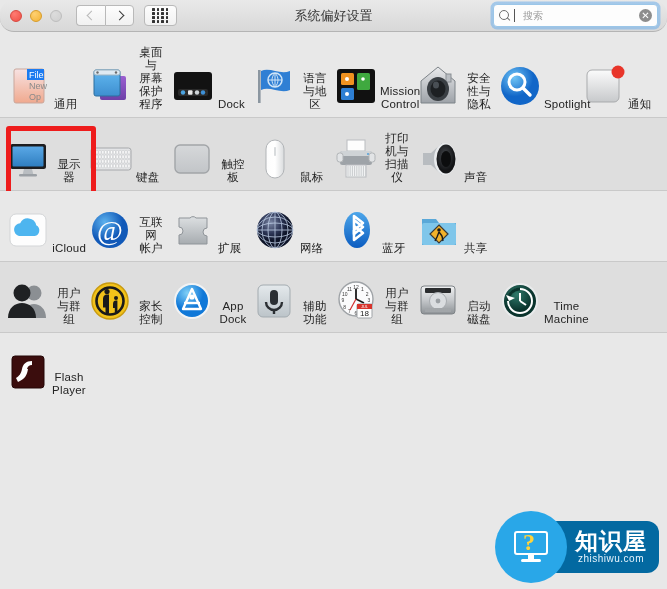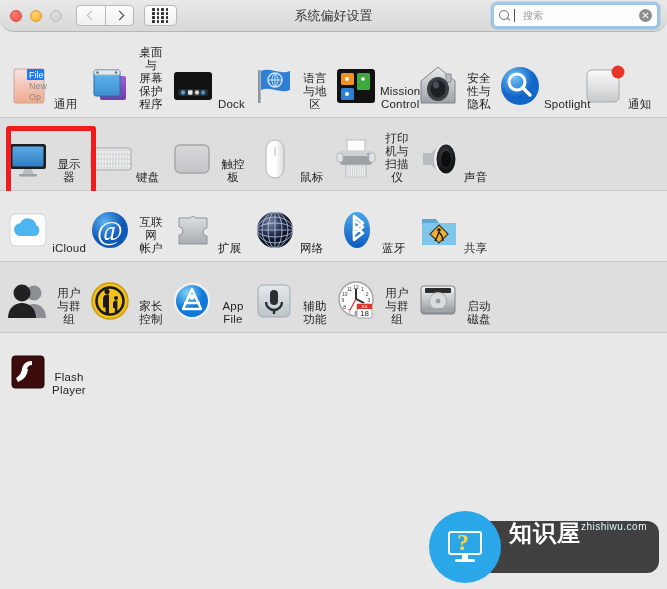--- a/index.html
+++ b/index.html
@@ -104,23 +104,23 @@
   .watermark {
     position: absolute; right: 8px; bottom: 6px;
     display: flex; align-items: center;
   }
   .wm-circle {
     width: 72px; height: 72px; border-radius: 50%;
     background: #29a7e8; display: flex; align-items: center; justify-content: center;
     position: relative; z-index: 2;
   }
   .wm-pill {
-    height: 52px; background: #404040; border-radius: 0 12px 12px 0;
+    height: 52px; background: #0369a1; border-radius: 0 12px 12px 0;
     margin-left: -36px; padding: 0 12px 0 44px;
-    display: flex; justify-content: center;
+    display: flex; flex-direction: column; justify-content: center;
     z-index: 1;
   }
   .wm-cn { font-size: 23px; font-weight: bold; color: #fff; line-height: 24px; letter-spacing: 1px; }
   .wm-en { font-size: 10px; color: #e6f4fd; line-height: 12px; letter-spacing: .5px; text-align: center; }
   .wm-mon { position: relative; width: 34px; height: 32px; }
   .wm-mon .scr { position:absolute; left:0; top:0; width:34px; height:24px; border:2.6px solid #fff; border-radius:3px;}
   .wm-mon .stand { position:absolute; left:14px; top:24px; width:6px; height:5px; background:#fff;}
   .wm-mon .base { position:absolute; left:7px; top:28px; width:20px; height:2.8px; background:#fff; border-radius:2px;}
   .wm-q { position:absolute; left:9px; top:-2px; font-size:24px; font-weight:bold; color:#ffd33a; font-family:"Liberation Serif", serif;}
 </style>
@@ -589,21 +589,21 @@
                   <stop offset="1" stop-color="#1078d8"></stop>
                 </radialGradient>
               </defs>
       <circle cx="24" cy="24" r="18" fill="#f2f3f4"></circle>
       <circle cx="24" cy="24" r="16" fill="url(#as)"></circle>
       <path d="M24 12 L33 32 H15 Z" fill="none" stroke="#fff" stroke-width="2.4" stroke-linejoin="round"></path>
       <line x1="16" y1="26" x2="32" y2="26" stroke="#fff" stroke-width="2.4"></line>
       <circle cx="24" cy="20" r="2.6" fill="#fff"></circle>
             </svg>
           </div>
-          <div class="label">App File</div>
+          <div class="label">App Dock</div>
         </div>
         <div class="cell">
           <div class="iconbox">
             <svg width="48" height="48" viewBox="0 0 48 48" xmlns="http://www.w3.org/2000/svg">
       <defs>
                 <linearGradient id="dc" x1="0" y1="0" x2="0" y2="1">
                   <stop offset="0" stop-color="#e4e9ec"></stop>
                   <stop offset="1" stop-color="#bcc4c9"></stop>
                 </linearGradient>
               </defs>
@@ -667,20 +667,40 @@
               <line x1="26" y1="31" x2="26" y2="35" stroke="#8d9195"></line>
               <line x1="28" y1="31" x2="28" y2="35" stroke="#8d9195"></line>
               <line x1="30" y1="31" x2="30" y2="35" stroke="#8d9195"></line>
               <line x1="32" y1="31" x2="32" y2="35" stroke="#8d9195"></line>
               <line x1="34" y1="31" x2="34" y2="35" stroke="#8d9195"></line>
               <line x1="36" y1="31" x2="36" y2="35" stroke="#8d9195"></line>
             </svg>
           </div>
           <div class="label">启动磁盘</div>
         </div>
+        <div class="cell">
+          <div class="iconbox">
+            <svg width="48" height="48" viewBox="0 0 48 48" xmlns="http://www.w3.org/2000/svg">
+      <defs>
+                <radialGradient id="tm" cx="40%" cy="30%">
+                  <stop offset="0" stop-color="#2f7a6b"></stop>
+                  <stop offset="1" stop-color="#0a342d"></stop>
+                </radialGradient>
+              </defs>
+      <circle cx="24" cy="24" r="18" fill="#e9ebec"></circle>
+      <circle cx="24" cy="24" r="16" fill="url(#tm)"></circle>
+      <circle cx="24" cy="24" r="12" fill="none" stroke="#fff" stroke-width="2"></circle>
+      <path d="M12 24 a12 12 0 0 1 12 -12" fill="none" stroke="#0a342d" stroke-width="3"></path>
+      <path d="M10 18 l3 6 l6 -3" fill="#fff"></path>
+      <line x1="24" y1="24" x2="24" y2="16" stroke="#fff" stroke-width="2"></line>
+      <line x1="24" y1="24" x2="30" y2="28" stroke="#fff" stroke-width="2"></line>
+            </svg>
+          </div>
+          <div class="label">Time Machine</div>
+        </div>
       </div>
     </div>
     <div class="row light last">
       <div class="grid">
         <div class="cell">
           <div class="iconbox">
             <svg width="48" height="48" viewBox="0 0 48 48" xmlns="http://www.w3.org/2000/svg">
       <rect x="8" y="8" width="32" height="32" rx="3" fill="#3b0d0d" stroke="#250707"></rect>
       <path d="M28 13 c-6 0 -9 3 -10 8 h5 c1 -3 2 -4 5 -4 v-4 Z M18 21 c-1 5 -3 7 -6 9 l2 4 c7 -3 9 -7 10 -13 Z" fill="#fff"></path>
             </svg>

